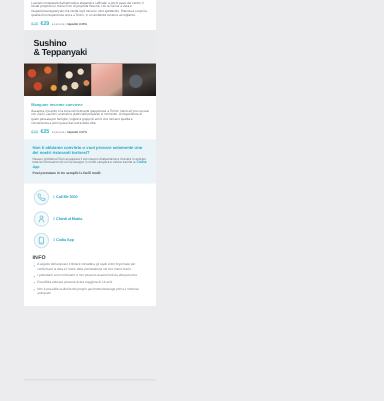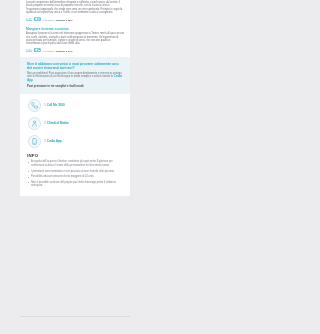--- a/index.html
+++ b/index.html
@@ -145,20 +145,32 @@
 
     <div class="intro">
       <p class="body-text">Lasciati conquistare dall'atmosfera elegante e raffinata: a pochi passi dal centro, il locale propone un menù ricco di proposte fresche, con la cucina a vista e l'esperienza teppanyaki che rende ogni cena un vero spettacolo. Prenota e scopri la qualità di un'esperienza unica a Torino, in un ambiente curato e accogliente.</p>
       <div class="price-row">
         <span class="price-old">€45</span>
         <span class="price-new">€29</span>
         <span class="price-note"><span>a persona | </span><b>risparmi il 35%</b></span>
       </div>
     </div>
 
+    <div class="hero-card">
+      <h1 class="hero-title">
+        <span>Sushino</span><br>
+        <span>&amp; Teppanyaki</span>
+      </h1>
+      <div class="hero-photo">
+        <div class="ph ph1"></div>
+        <div class="ph ph2"></div>
+        <div class="ph ph3"></div>
+        <div class="ph ph4"></div>
+      </div>
+    </div>
 
     <div class="detail">
       <div class="sec-title">Mangiare insieme conviene</div>
       <p class="body-text">Assapora il pranzo o la cena nel ristorante giapponese a Torino: menù all you can eat con sushi, sashimi, uramaki e piatti caldi preparati al momento. Un'esperienza di gusto pensata per famiglie, coppie e gruppi di amici che cercano qualità e convenienza a pochi passi dal cuore della città.</p>
       <div class="price-row">
         <span class="price-old">€40</span>
         <span class="price-new">€25</span>
         <span class="price-note"><span>a persona | </span><b>risparmi il 37%</b></span>
       </div>
     </div>

